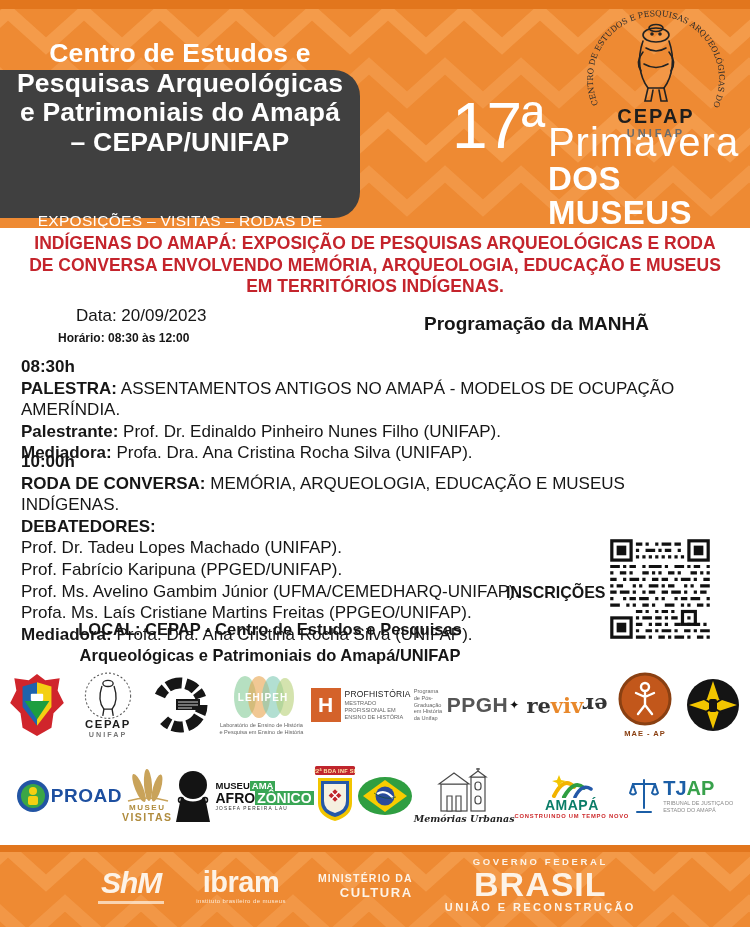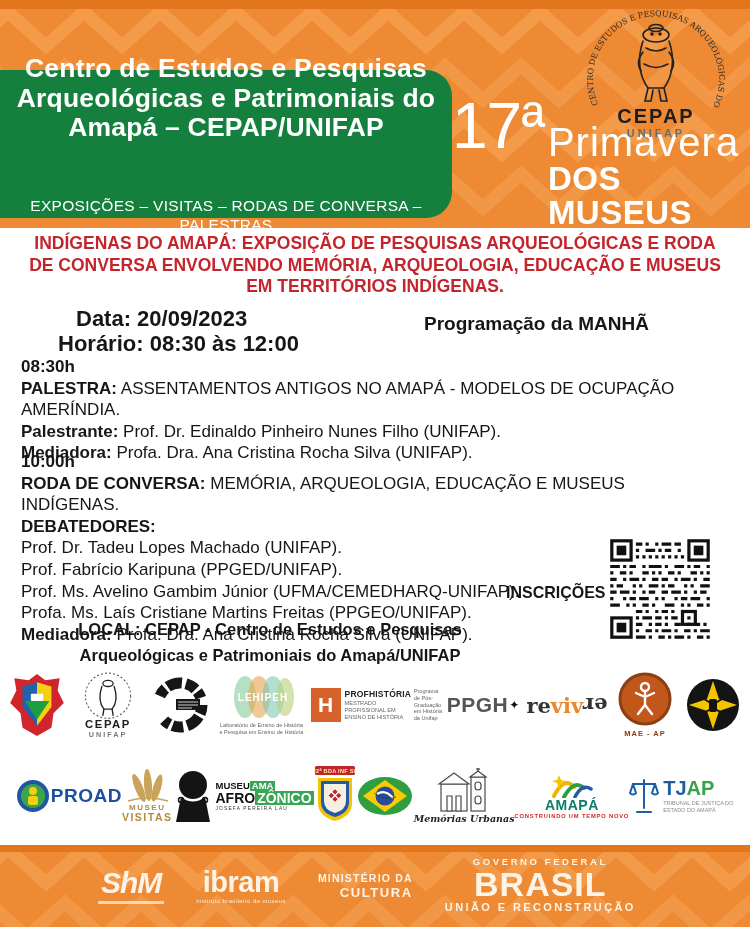--- a/index.html
+++ b/index.html
@@ -3,37 +3,37 @@
 <meta charset="utf-8">
 <style>
   html,body{margin:0;padding:0;background:#9a9a9a;}
   .poster{position:relative;width:750px;height:938px;background:#ffffff;overflow:hidden;
           font-family:"Liberation Sans",sans-serif;color:#161616;margin:0 auto;}
   svg{display:block}
 
   
   .banner{position:absolute;top:0;left:0;width:750px;height:228px;background:#ee8a33;overflow:hidden;}
   .banner .pat, .footer .pat{position:absolute;top:0;left:0;}
-  .org-box{position:absolute;left:0;top:70px;width:452px;height:148px;background:#15803d;
+  .org-box{position:absolute;left:0;top:70px;width:360px;height:148px;background:#404040;
            border-radius:0 26px 26px 0;display:flex;flex-direction:column;justify-content:center;
            align-items:center;text-align:center;padding:0 16px;box-sizing:border-box;z-index:2;gap:42px;}
   .org-box h1{margin:0 0 12px;font-size:26.5px;line-height:1.12;color:#fff;font-weight:bold;letter-spacing:.2px;}
   .org-box p{margin:0;font-size:15.5px;line-height:1.2;color:#fff;letter-spacing:.3px;}
   .edition{position:absolute;left:452px;top:98px;display:flex;color:#fff;z-index:2;}
   .ed-num{font-size:64px;font-weight:normal;line-height:.9;letter-spacing:-1px;}
   .ed-col{display:flex;flex-direction:column;margin-left:4px;margin-top:24px;}
   .ev1{font-size:40px;line-height:1;letter-spacing:1px;font-weight:normal;}
   .ev2{font-size:33px;line-height:1.02;font-weight:bold;letter-spacing:.5px;}
   .cepap-big{position:absolute;left:576px;top:4px;z-index:2;}
 
   
   .headline{position:absolute;top:233px;left:22px;width:706px;margin:0;text-align:center;
             font-size:17.5px;font-weight:bold;color:#c4242c;line-height:1.23;}
-  .meta-date{position:absolute;left:76px;top:306px;font-size:22px;font-weight:bold;margin:0;}
-  .meta-time{position:absolute;left:58px;top:331px;font-size:22px;font-weight:bold;margin:0;}
+  .meta-date{position:absolute;left:76px;top:306px;font-size:17px;font-weight:normal;margin:0;}
+  .meta-time{position:absolute;left:58px;top:331px;font-size:12px;font-weight:bold;margin:0;}
   .meta-program{position:absolute;left:424px;top:313px;font-size:19px;font-weight:bold;margin:0;}
 
   
   .session{position:absolute;left:21px;width:690px;}
   .s1{top:356px;} .s2{top:451px;}
   .session p{margin:0;font-size:17px;line-height:21.6px;color:#161616;}
   .session .t{font-weight:bold;}
   .session b{font-weight:bold;}
 
   .inscricoes{position:absolute;left:506px;top:583px;font-size:17px;font-weight:bold;margin:0;
@@ -51,21 +51,21 @@
   .pl{display:flex;flex-direction:column;align-items:center;justify-content:center;text-align:center;}
   .pl-row{display:flex;flex-direction:row;align-items:center;text-align:left;}
 
   .cep-sm-l1{font-size:11px;font-weight:bold;letter-spacing:1.5px;fill:#1d1d1d;}
   .cep-sm-l2{font-size:7px;font-weight:bold;letter-spacing:2px;fill:#777;}
 
   .leh-cap, .prof-cap, .ppgh-cap{font-size:5.6px;color:#666;line-height:1.25;margin-top:2px;width:84px;}
   .prof-sq{width:30px;height:34px;background:#d4622a;color:#fff;display:flex;align-items:center;
            justify-content:center;font-size:21px;font-weight:bold;}
   .prof-col{margin-left:4px;width:62px;text-align:left;}
-  .prof-title{font-size:8.5px;font-weight:bold;color:#222;letter-spacing:.2px;}
+  .prof-title{font-size:8.5px;font-weight:normal;color:#222;letter-spacing:.2px;}
   .prof-cap{width:62px;margin-top:1px;}
   .ppgh-cap{width:30px;text-align:left;margin:0 3px 0 0;}
   .ppgh-title{font-size:21px;font-weight:bold;color:#555;letter-spacing:.5px;}
   .ppgh-diamond{font-size:12px;color:#111;margin-left:1px;}
 
   .rev{font-family:"DejaVu Serif",serif;font-weight:bold;font-size:21px;line-height:1;}
   .rv1,.rv3{color:#333;} .rv2{color:#e8882b;}
   .rv3{display:inline-block;transform:rotate(180deg);}
 
   .mae-label{font-size:7.5px;font-weight:bold;fill:#8a4012;letter-spacing:1px;}

